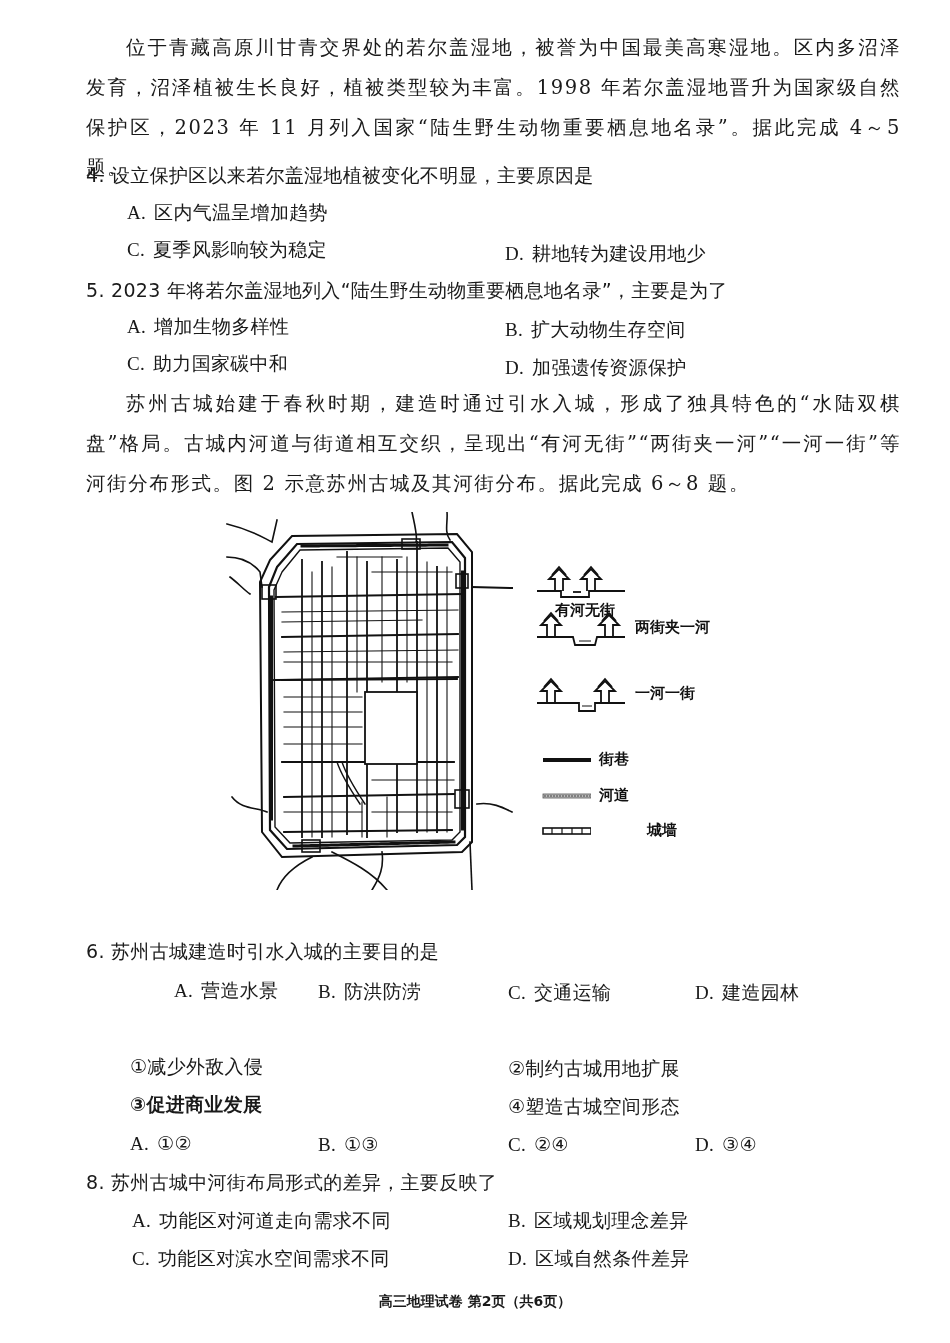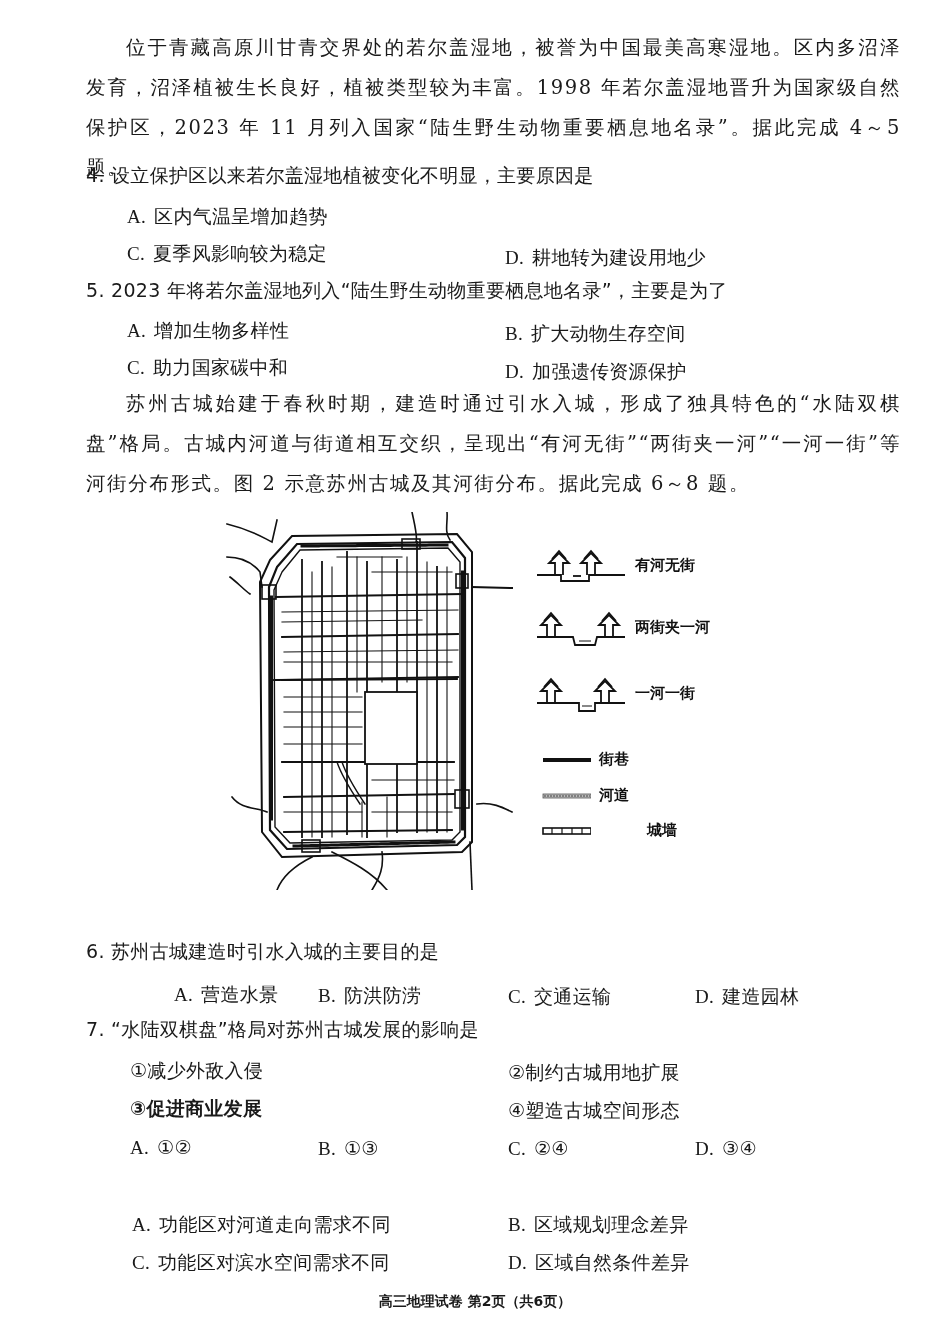--- a/index.html
+++ b/index.html
@@ -12,21 +12,21 @@
   .para {
     position: absolute; left: 86px; width: 815px;
     font-size: 19.5px; line-height: 40px; letter-spacing: 1.6px;
     text-indent: 40px; text-align: justify;
   }
   .q-stem {
     position: absolute; left: 86px; font-size: 19px; line-height: 26px;
     font-family: "DejaVu Sans", "Liberation Sans", sans-serif; letter-spacing: 0.3px;
   }
   .opt {
-    position: absolute; font-size: 19px; line-height: 34px;
+    position: absolute; font-size: 19px; line-height: 26px;
     font-family: "DejaVu Sans", "Liberation Sans", sans-serif; letter-spacing: 0.3px;
     white-space: nowrap;
   }
   .opt .letter { font-family: "Liberation Serif", "DejaVu Serif", serif; margin-right: 8px; }
   .fig { position: absolute; left: 222px; top: 512px; width: 300px; height: 378px; }
   .legend { position: absolute; left: 535px; top: 545px; width: 230px; }
   .legend-row { position: absolute; left: 0; display: flex; align-items: center; }
   .legend-label {
     font-family: "DejaVu Sans", "Liberation Sans", sans-serif; font-size: 15px;
     font-weight: bold; margin-left: 8px; color: #111;
@@ -134,21 +134,21 @@
       </g>
 
       <rect x="143" y="180" width="52" height="72" fill="#fff" stroke-width="1.8"></rect>
 
       <path d="M115 250 C120 265 130 280 138 292" stroke-width="1.4"></path>
       <path d="M120 250 C125 265 135 280 143 292" stroke-width="1.4"></path>
     </g>
   </svg>
 
   <div class="legend">
-    <div class="legend-row" style="top:0px;">
+    <div class="legend-row" style="top:16px;flex-direction:column;">
       <svg width="92" height="40" viewBox="0 0 92 40">
         <g fill="none" stroke="#111" stroke-width="1.8">
           <path d="M2 30 L26 30 L26 36 L54 36 L54 30 L90 30"></path>
           <path d="M38 31 L46 31"></path>
           <path d="M20 30 L20 18 L14 18 L24 8 L34 18 L28 18 L28 30"></path>
           <path d="M17 14 L24 6 L31 14"></path>
           <path d="M52 30 L52 18 L46 18 L56 8 L66 18 L60 18 L60 30"></path>
           <path d="M49 14 L56 6 L63 14"></path>
         </g>
       </svg>
@@ -205,29 +205,29 @@
     </div>
   </div>
 
 
   <div class="q-stem" style="top:938px;">6. 苏州古城建造时引水入城的主要目的是</div>
   <div class="opt" style="left:130px; top:977px;margin-left:44px;"><span class="letter">A.</span><span>营造水景</span></div>
   <div class="opt" style="left:318px; top:978px;"><span class="letter">B.</span><span>防洪防涝</span></div>
   <div class="opt" style="left:508px; top:979px;"><span class="letter">C.</span><span>交通运输</span></div>
   <div class="opt" style="left:695px; top:979px;"><span class="letter">D.</span><span>建造园林</span></div>
 
-  <div class="q-stem" style="top:1016px;">7. “水陆双棋盘”格局对苏州古城发展的影响是</div>
   <div class="opt" style="left:130px; top:1053px;">①减少外敌入侵</div>
   <div class="opt" style="left:508px; top:1055px;">②制约古城用地扩展</div>
   <div class="opt" style="left:130px; top:1091px;font-weight:bold;">③促进商业发展</div>
   <div class="opt" style="left:508px; top:1093px;">④塑造古城空间形态</div>
   <div class="opt" style="left:130px; top:1130px;"><span class="letter">A.</span><span>①②</span></div>
   <div class="opt" style="left:318px; top:1131px;"><span class="letter">B.</span><span>①③</span></div>
   <div class="opt" style="left:508px; top:1131px;"><span class="letter">C.</span><span>②④</span></div>
   <div class="opt" style="left:695px; top:1131px;"><span class="letter">D.</span><span>③④</span></div>
 
+  <div class="q-stem" style="top:1169px;">8. 苏州古城中河街布局形式的差异，主要反映了</div>
   <div class="opt" style="left:132px; top:1207px;"><span class="letter">A.</span><span>功能区对河道走向需求不同</span></div>
   <div class="opt" style="left:508px; top:1207px;"><span class="letter">B.</span><span>区域规划理念差异</span></div>
   <div class="opt" style="left:132px; top:1245px;"><span class="letter">C.</span><span>功能区对滨水空间需求不同</span></div>
   <div class="opt" style="left:508px; top:1245px;"><span class="letter">D.</span><span>区域自然条件差异</span></div>
 
   <div class="footer">高三地理试卷 第2页（共6页）</div>
 </div>
 
 </body></html>

